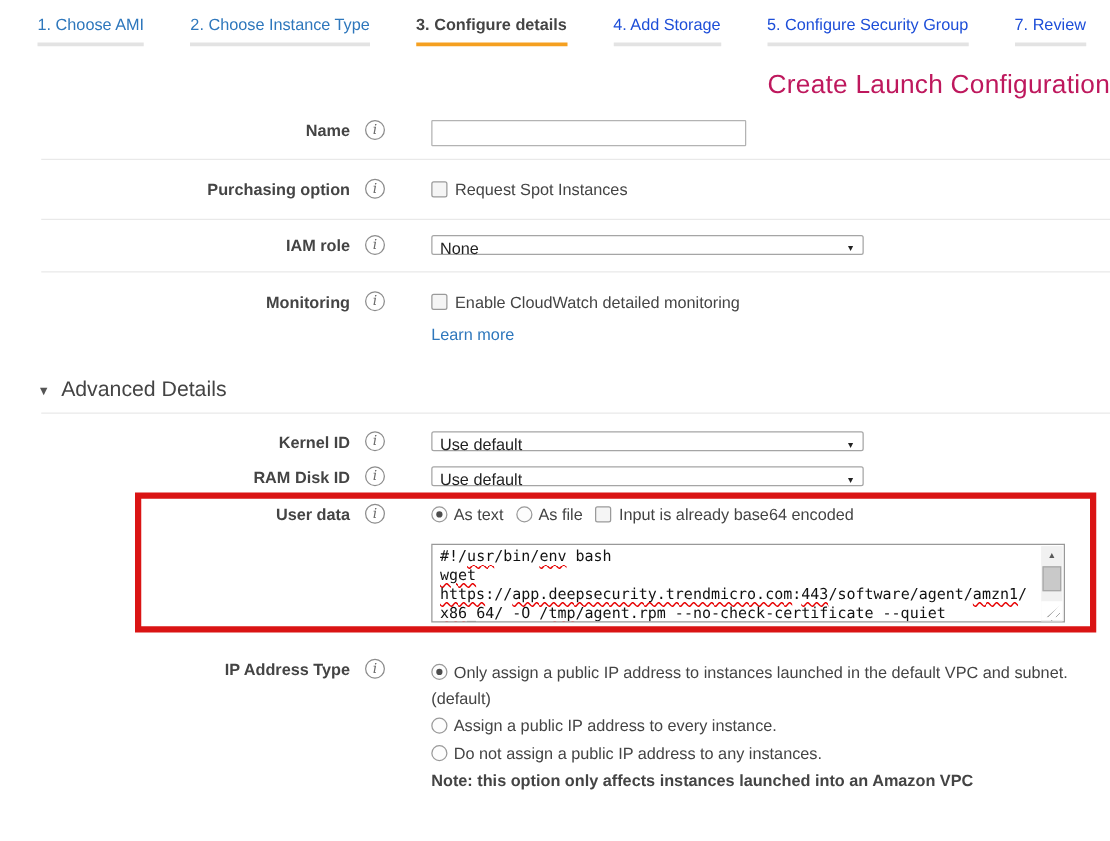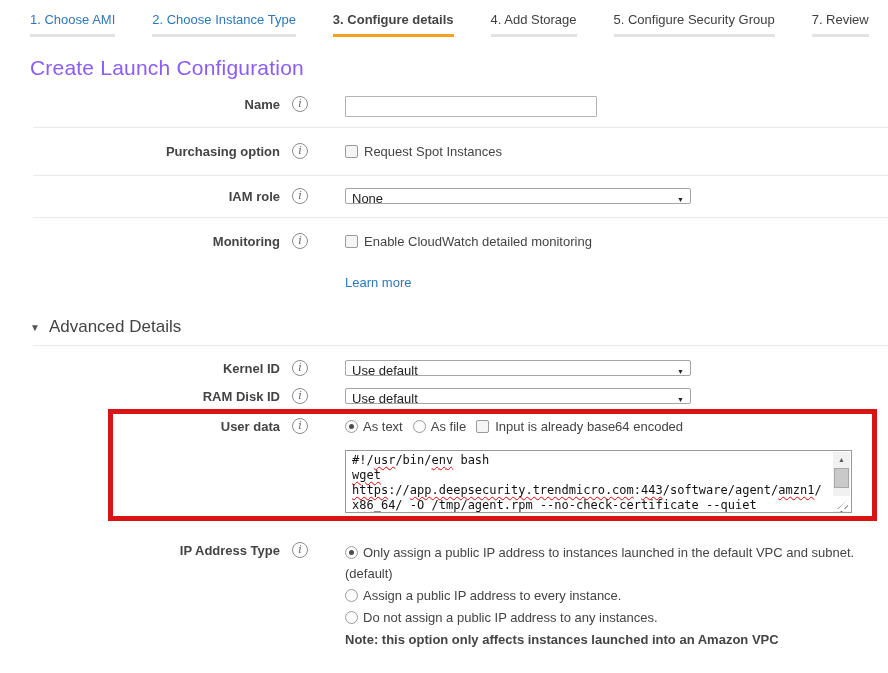--- a/index.html
+++ b/index.html
@@ -6,26 +6,26 @@
   html,body { margin:0; padding:0; background:#fff; }
   body { font-family:"Liberation Sans", sans-serif; color:#444; font-size:13px; width:888px; }
   .page { width:888px; height:673px; padding:12px 0 10px 30px; position:relative; overflow:hidden; }
 
   
   .tabs { display:flex; margin-bottom:19px; }
   .tab { display:inline-block; margin-right:27px; padding-right:10px; cursor:pointer; }
   .tab-label { font-size:13px; line-height:16px; white-space:nowrap; }
   .tab.done .tab-label { color:#2e77bc; }
   .tab.active .tab-label { color:#444; font-weight:bold; }
-  .tab.future .tab-label { color:#404040; }
+  .tab.future .tab-label { color:#1d4ed8; }
   .tab-ul { height:3px; margin-top:6px; background:#e3e3e3; }
   .tab.active .tab-ul { background:#f5a020; }
 
   
-  h1 { margin:0 0 12px 0; font-size:21px; font-weight:400; color:#8b5cf6; letter-spacing:.2px; }
+  h1 { margin:0 0 12px 0; font-size:21px; font-weight:400; color:#be185d; letter-spacing:.2px;text-align:right; }
 
   
   .row { display:flex; align-items:flex-start; }
   .lbl { width:250px; text-align:right; font-weight:bold; font-size:13px; padding-top:3px; line-height:16px; }
   .ico { width:65px; padding-left:12px; padding-top:1px; }
   .info { display:inline-block; width:16px; height:16px; border:1px solid #8c8c8c; border-radius:50%;
           color:#6b6b6b; font-family:"DejaVu Serif", serif; font-style:italic; font-size:11px;
           text-align:center; line-height:14px; cursor:pointer; }
   .ctl { flex:1; padding-top:2px; line-height:18px; }
   .hr { height:1px; background:#e9e9e9; margin-left:3px; }
@@ -40,21 +40,21 @@
   .radio { display:inline-block; width:13px; height:13px; border:1px solid #9a9a9a; border-radius:50%;
            background:#fdfdfd; vertical-align:-2px; margin-right:5px; position:relative; cursor:pointer; }
   .radio.on::after { content:""; position:absolute; left:3px; top:3px; width:5px; height:5px; border-radius:50%; background:#4d4d4d; }
   a.link { color:#2e77bc; text-decoration:none; cursor:pointer; }
 
   
   .row-name   { padding:2px 0 10px 0; }
   .row-purch  { padding:13px 0 14px 0; }
   .row-iam    { padding:10px 0 12px 0; }
   .row-mon    { padding:13px 0 0 0; }
-  .learnmore  { margin-top:23px; }
+  .learnmore  { margin-top:8px; }
 
   .adv-header { margin-top:25px; font-size:17px; color:#444; }
   .adv-header .tri { font-size:10px; color:#555; margin-right:9px; vertical-align:1px; }
   .adv-hr { margin-top:8px; }
   .row-kernel { padding-top:12px; }
   .row-ram    { padding-top:9px; }
 
   
   .row-ud { position:relative; margin-top:11px; padding-bottom:8px; }
   .red-frame { position:absolute; left:78px; right:11px; top:-7px; bottom:0px;

